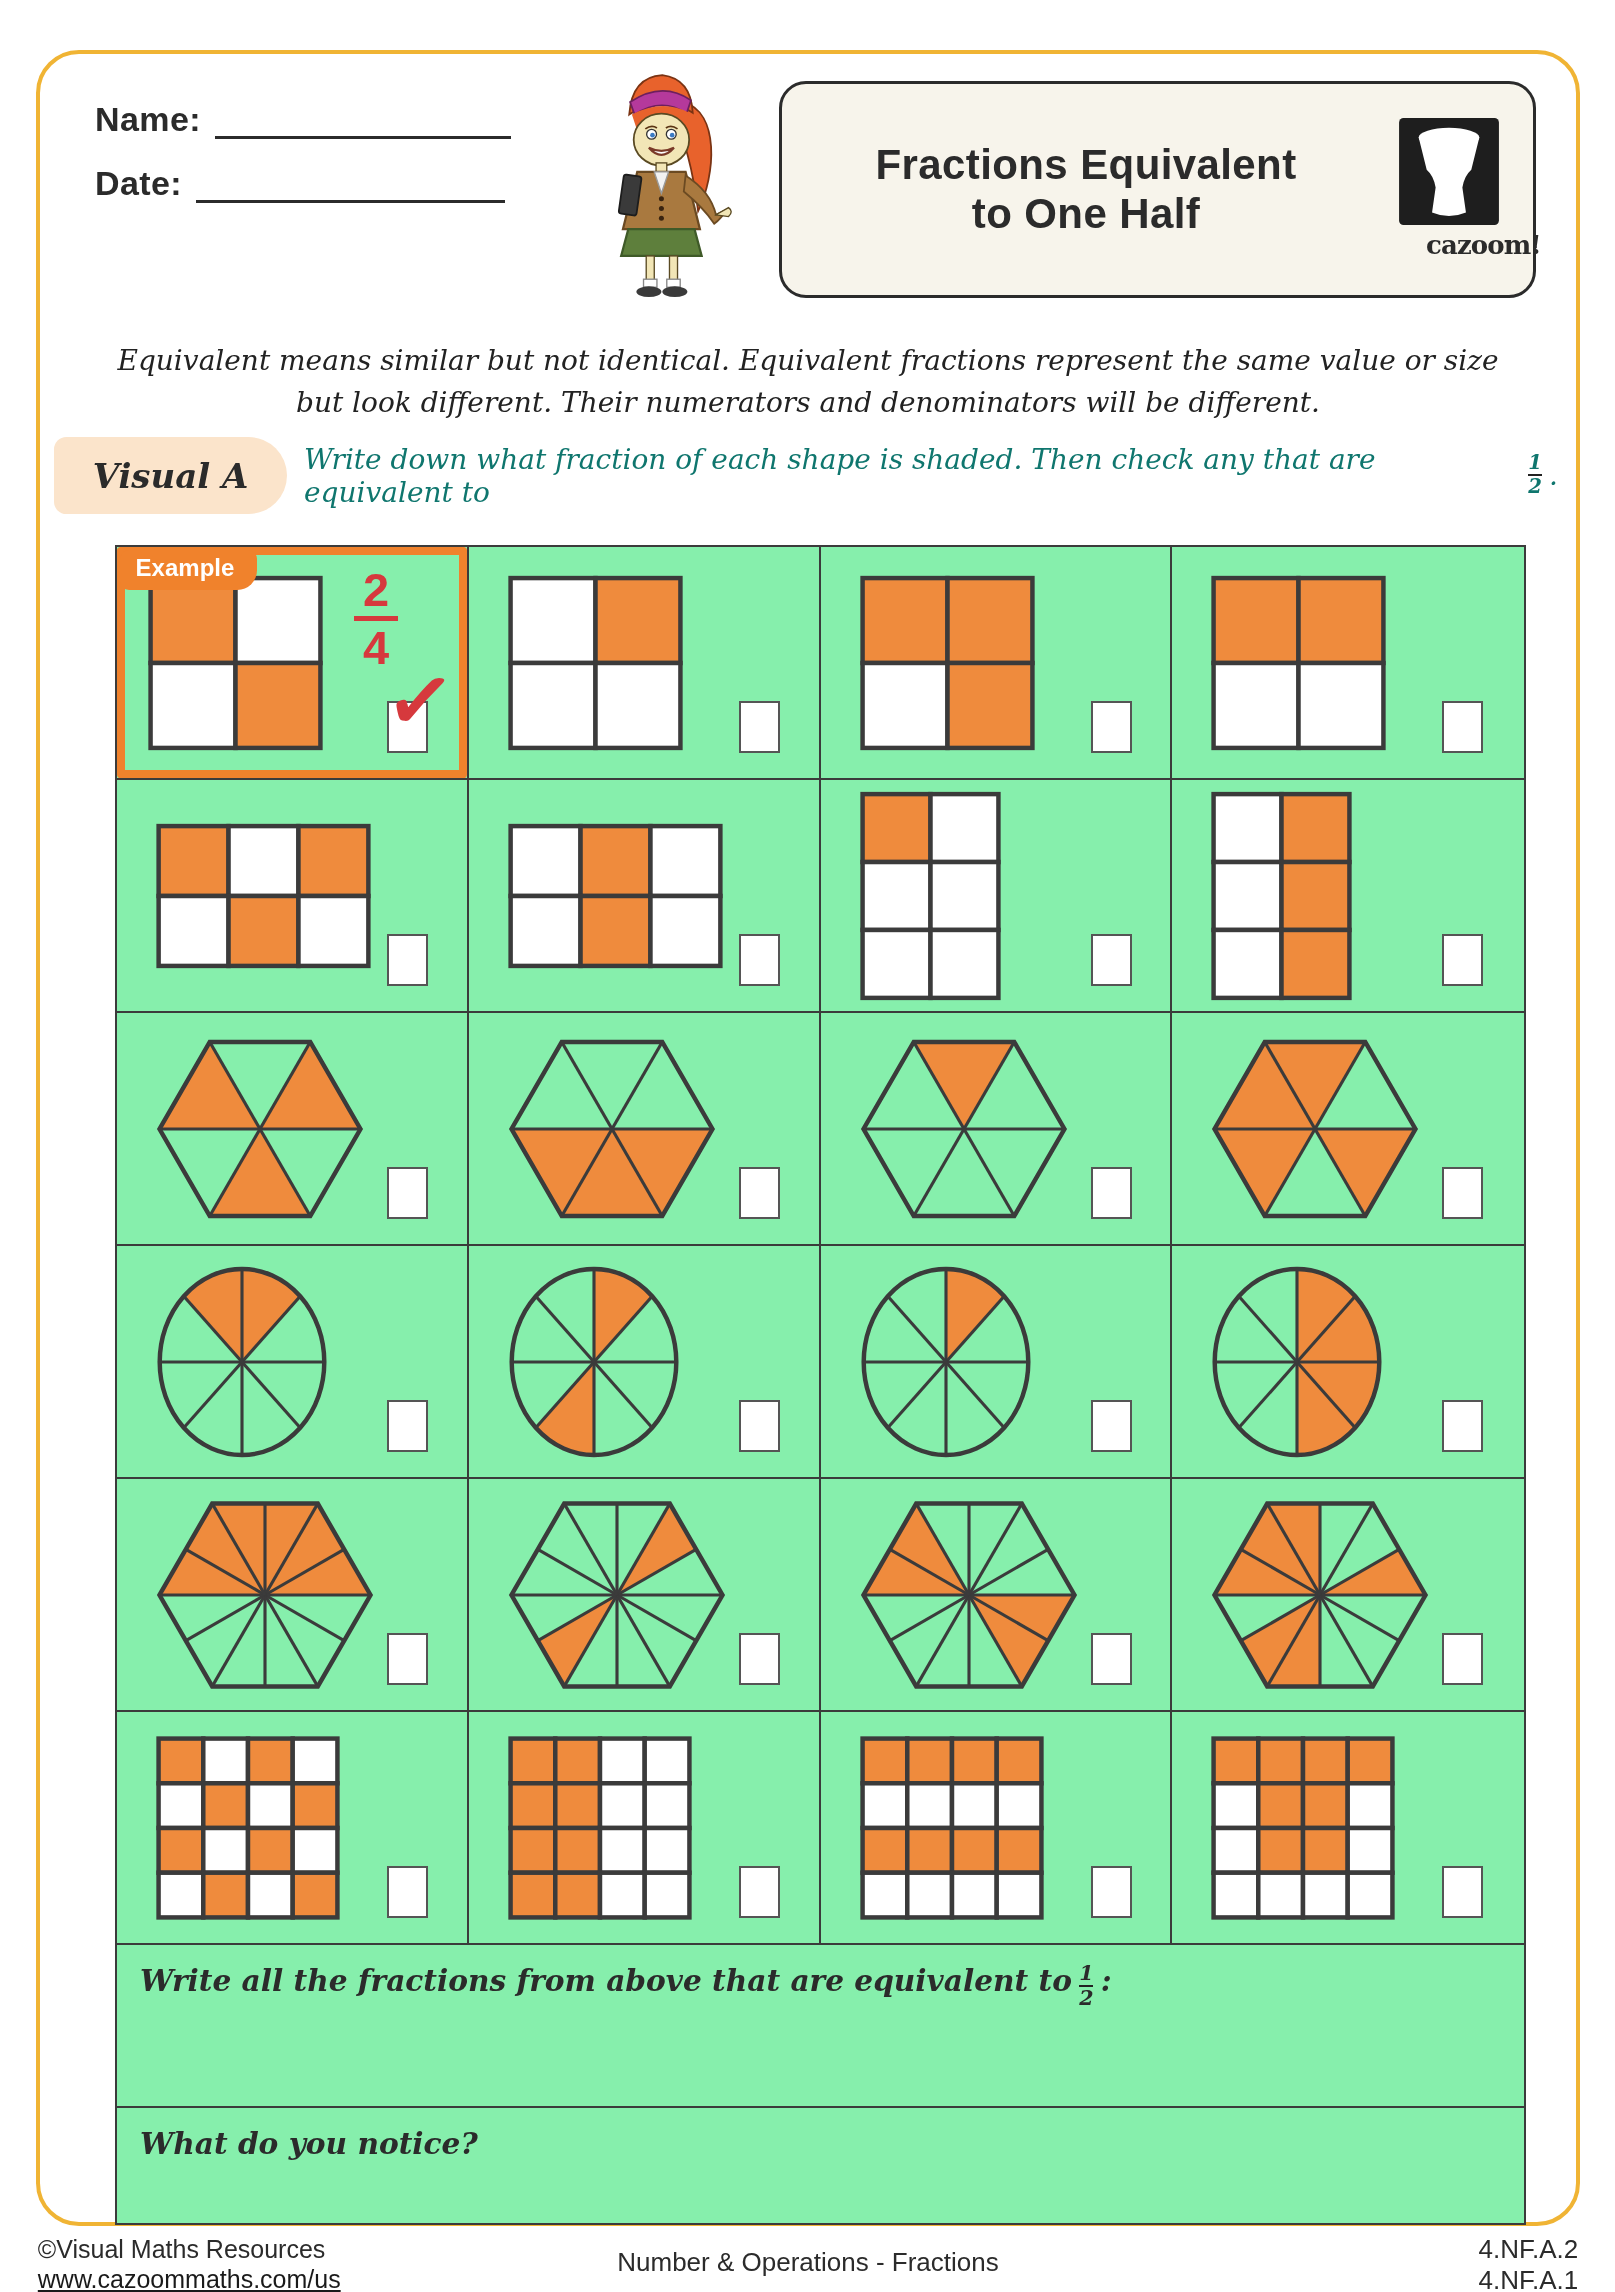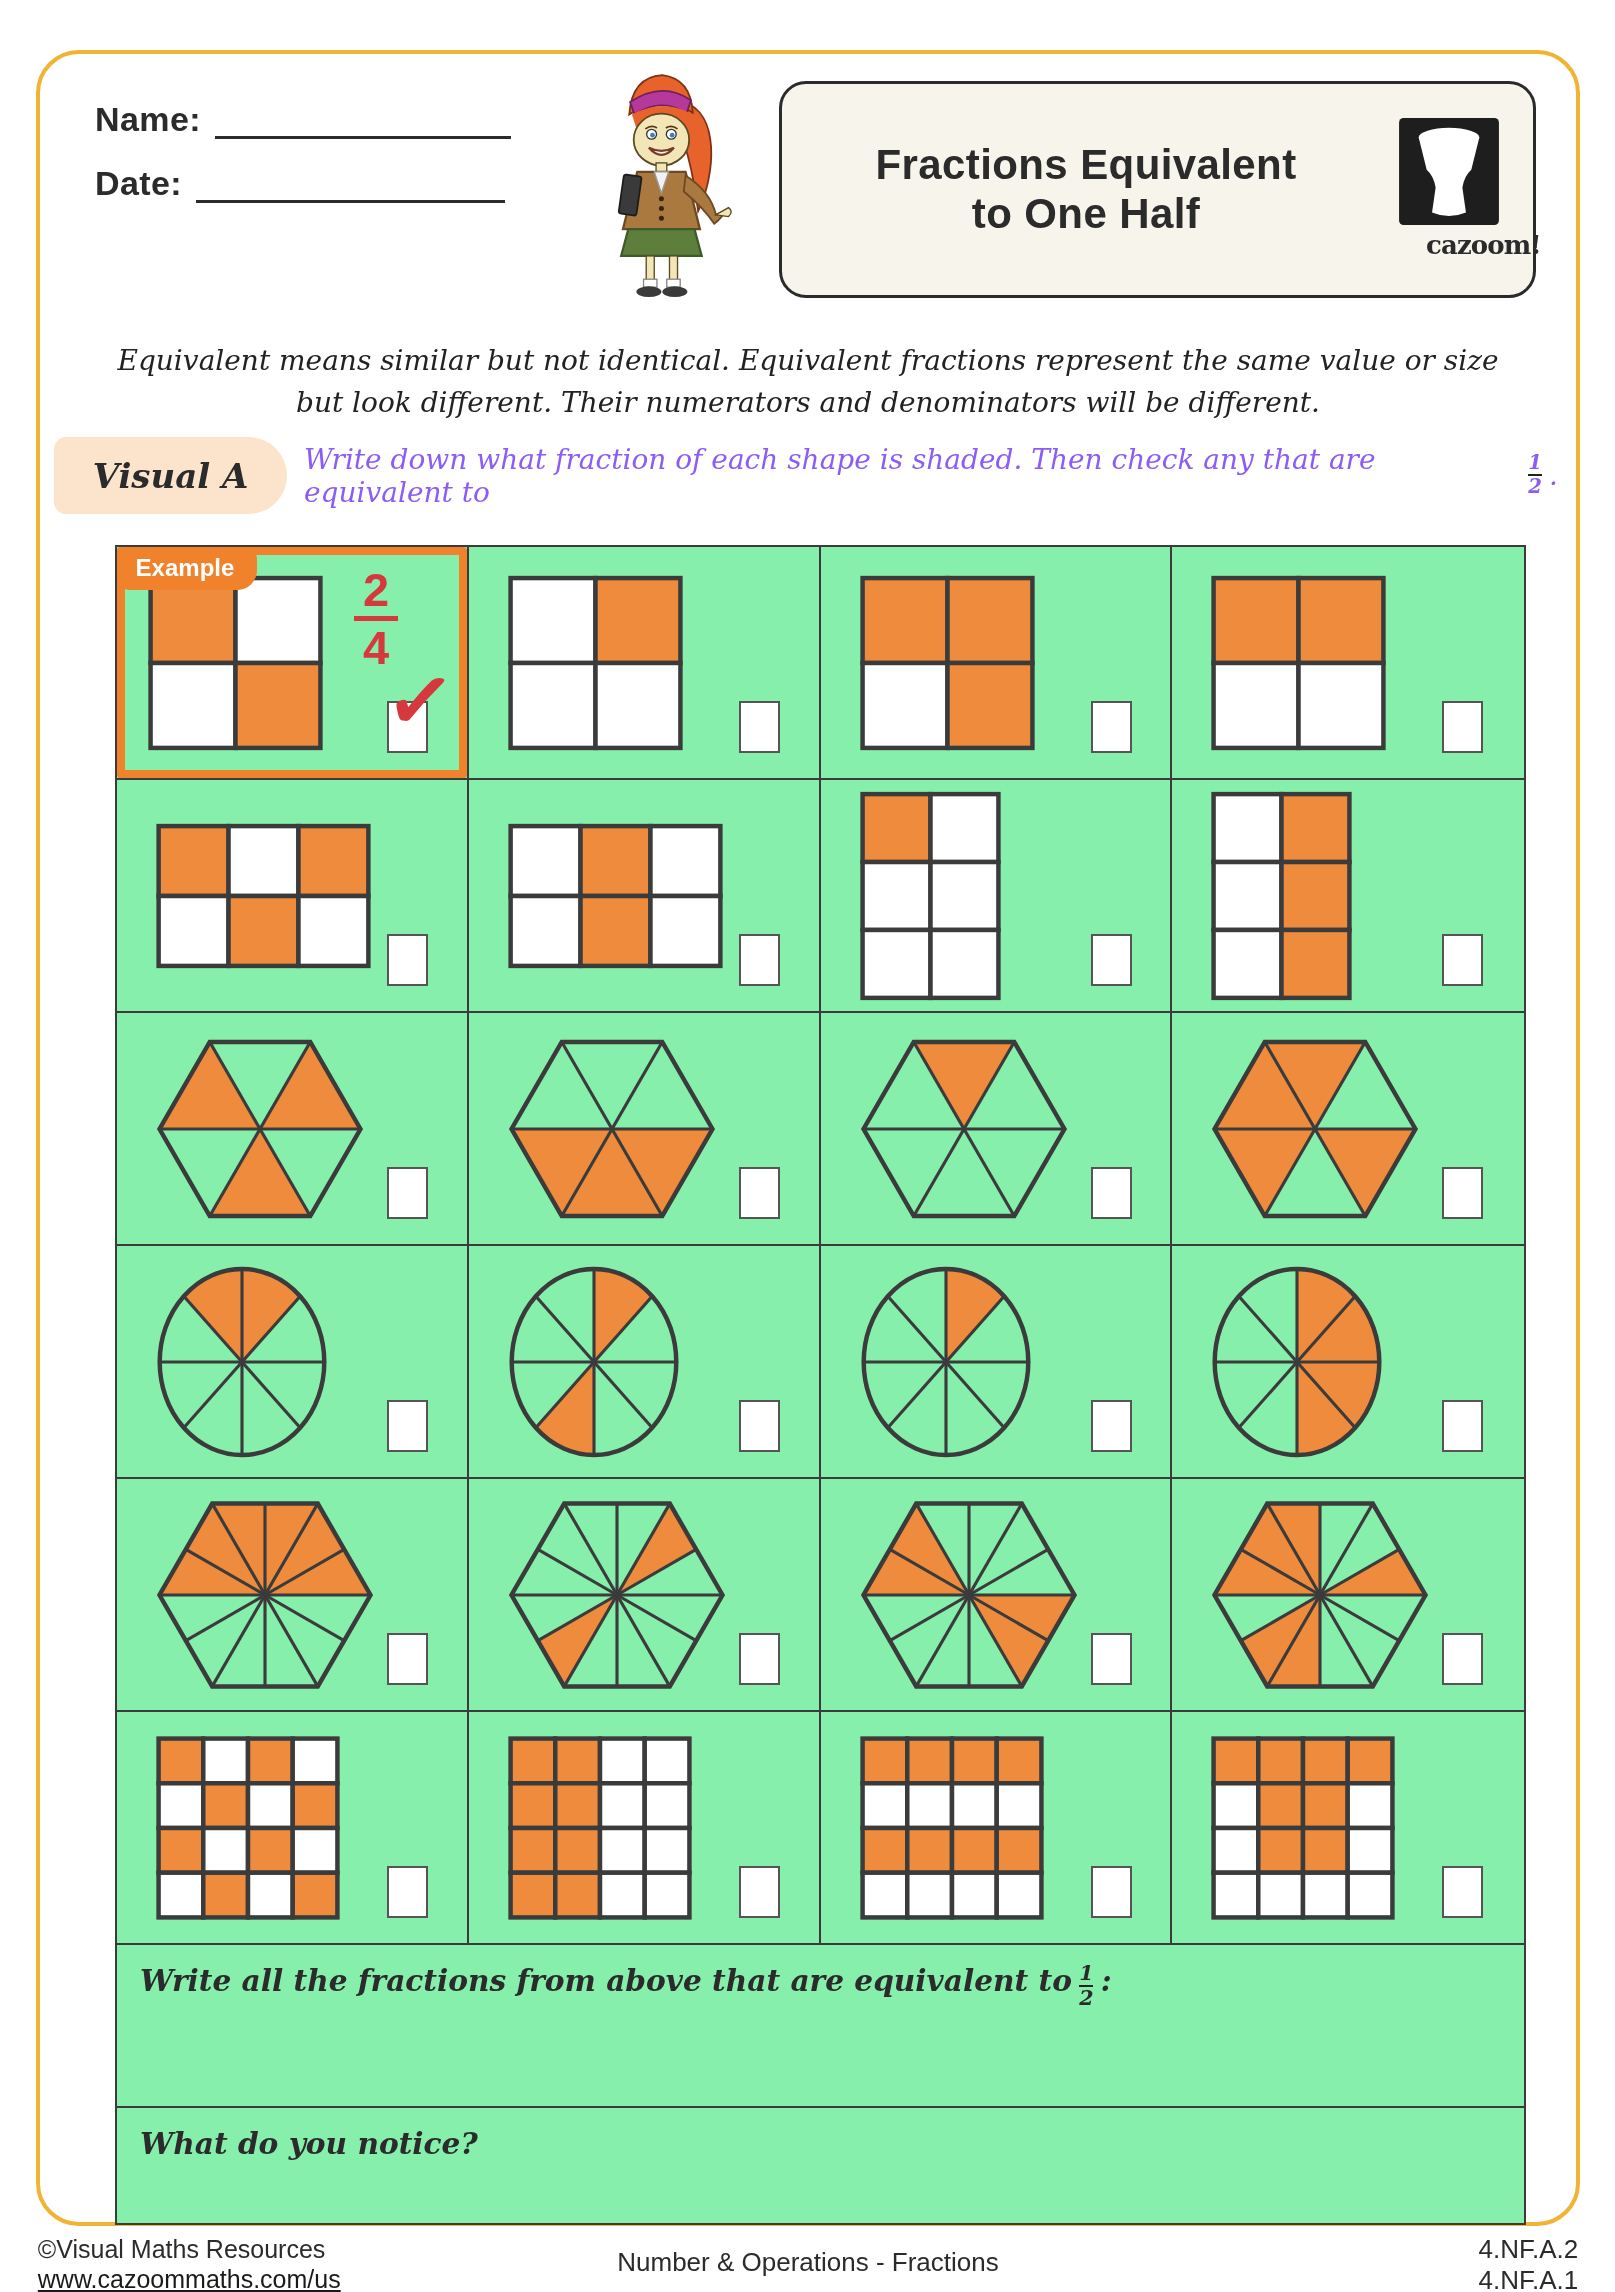--- a/index.html
+++ b/index.html
@@ -28,21 +28,21 @@
   .logo-text { font-family:"DejaVu Serif", serif; font-weight:bold; font-size:26px; margin-top:1.8px; letter-spacing:-0.9px;margin-left:32px; }
 
   
   .intro { position:absolute; left:0; top:340px; width:100%; text-align:center;
            font-family:"DejaVu Serif", serif; font-style:italic; font-size:28px; line-height:1.5; color:#222; }
   .section-row { position:absolute; left:0; top:437px; width:100%; height:81px; }
   .section-label { position:absolute; left:54px; top:0; width:233px; height:77px; background:#FBE4CB;
                    border-radius:12.5px 39px 39px 12.5px; display:flex; align-items:center; justify-content:center;
                    font-family:"DejaVu Serif", serif; font-weight:bold; font-style:italic; font-size:34px; }
   .section-instr { position:absolute; left:304px; top:0; width:1254px; height:77px; display:flex; align-items:center;
-                   font-family:"DejaVu Serif", serif; font-style:italic; font-size:28px; color:#8b5cf6;justify-content:flex-end; }
+                   font-family:"DejaVu Serif", serif; font-style:italic; font-size:28px; color:#0f766e;justify-content:flex-end; }
   .frac { display:inline-flex; flex-direction:column; align-items:center; line-height:1.05;
           font-family:"DejaVu Serif", serif; font-weight:bold; font-style:italic; font-size:19.7px;
           margin:0 7.2px; vertical-align:middle; }
   .frac .den { border-top:2.7px solid #222; padding-top:0.9px; }
 
   
   .grid { position:absolute; left:115px; top:545px; width:1411px; border:2.7px solid #3B3B3B;
           display:grid; grid-template-columns:repeat(4,1fr); background:#86efac; }
   .gcell { position:relative; height:233px; border-right:2.7px solid #3B3B3B; border-bottom:2.7px solid #3B3B3B; }
   .gcell:nth-child(4n) { border-right:none; }

